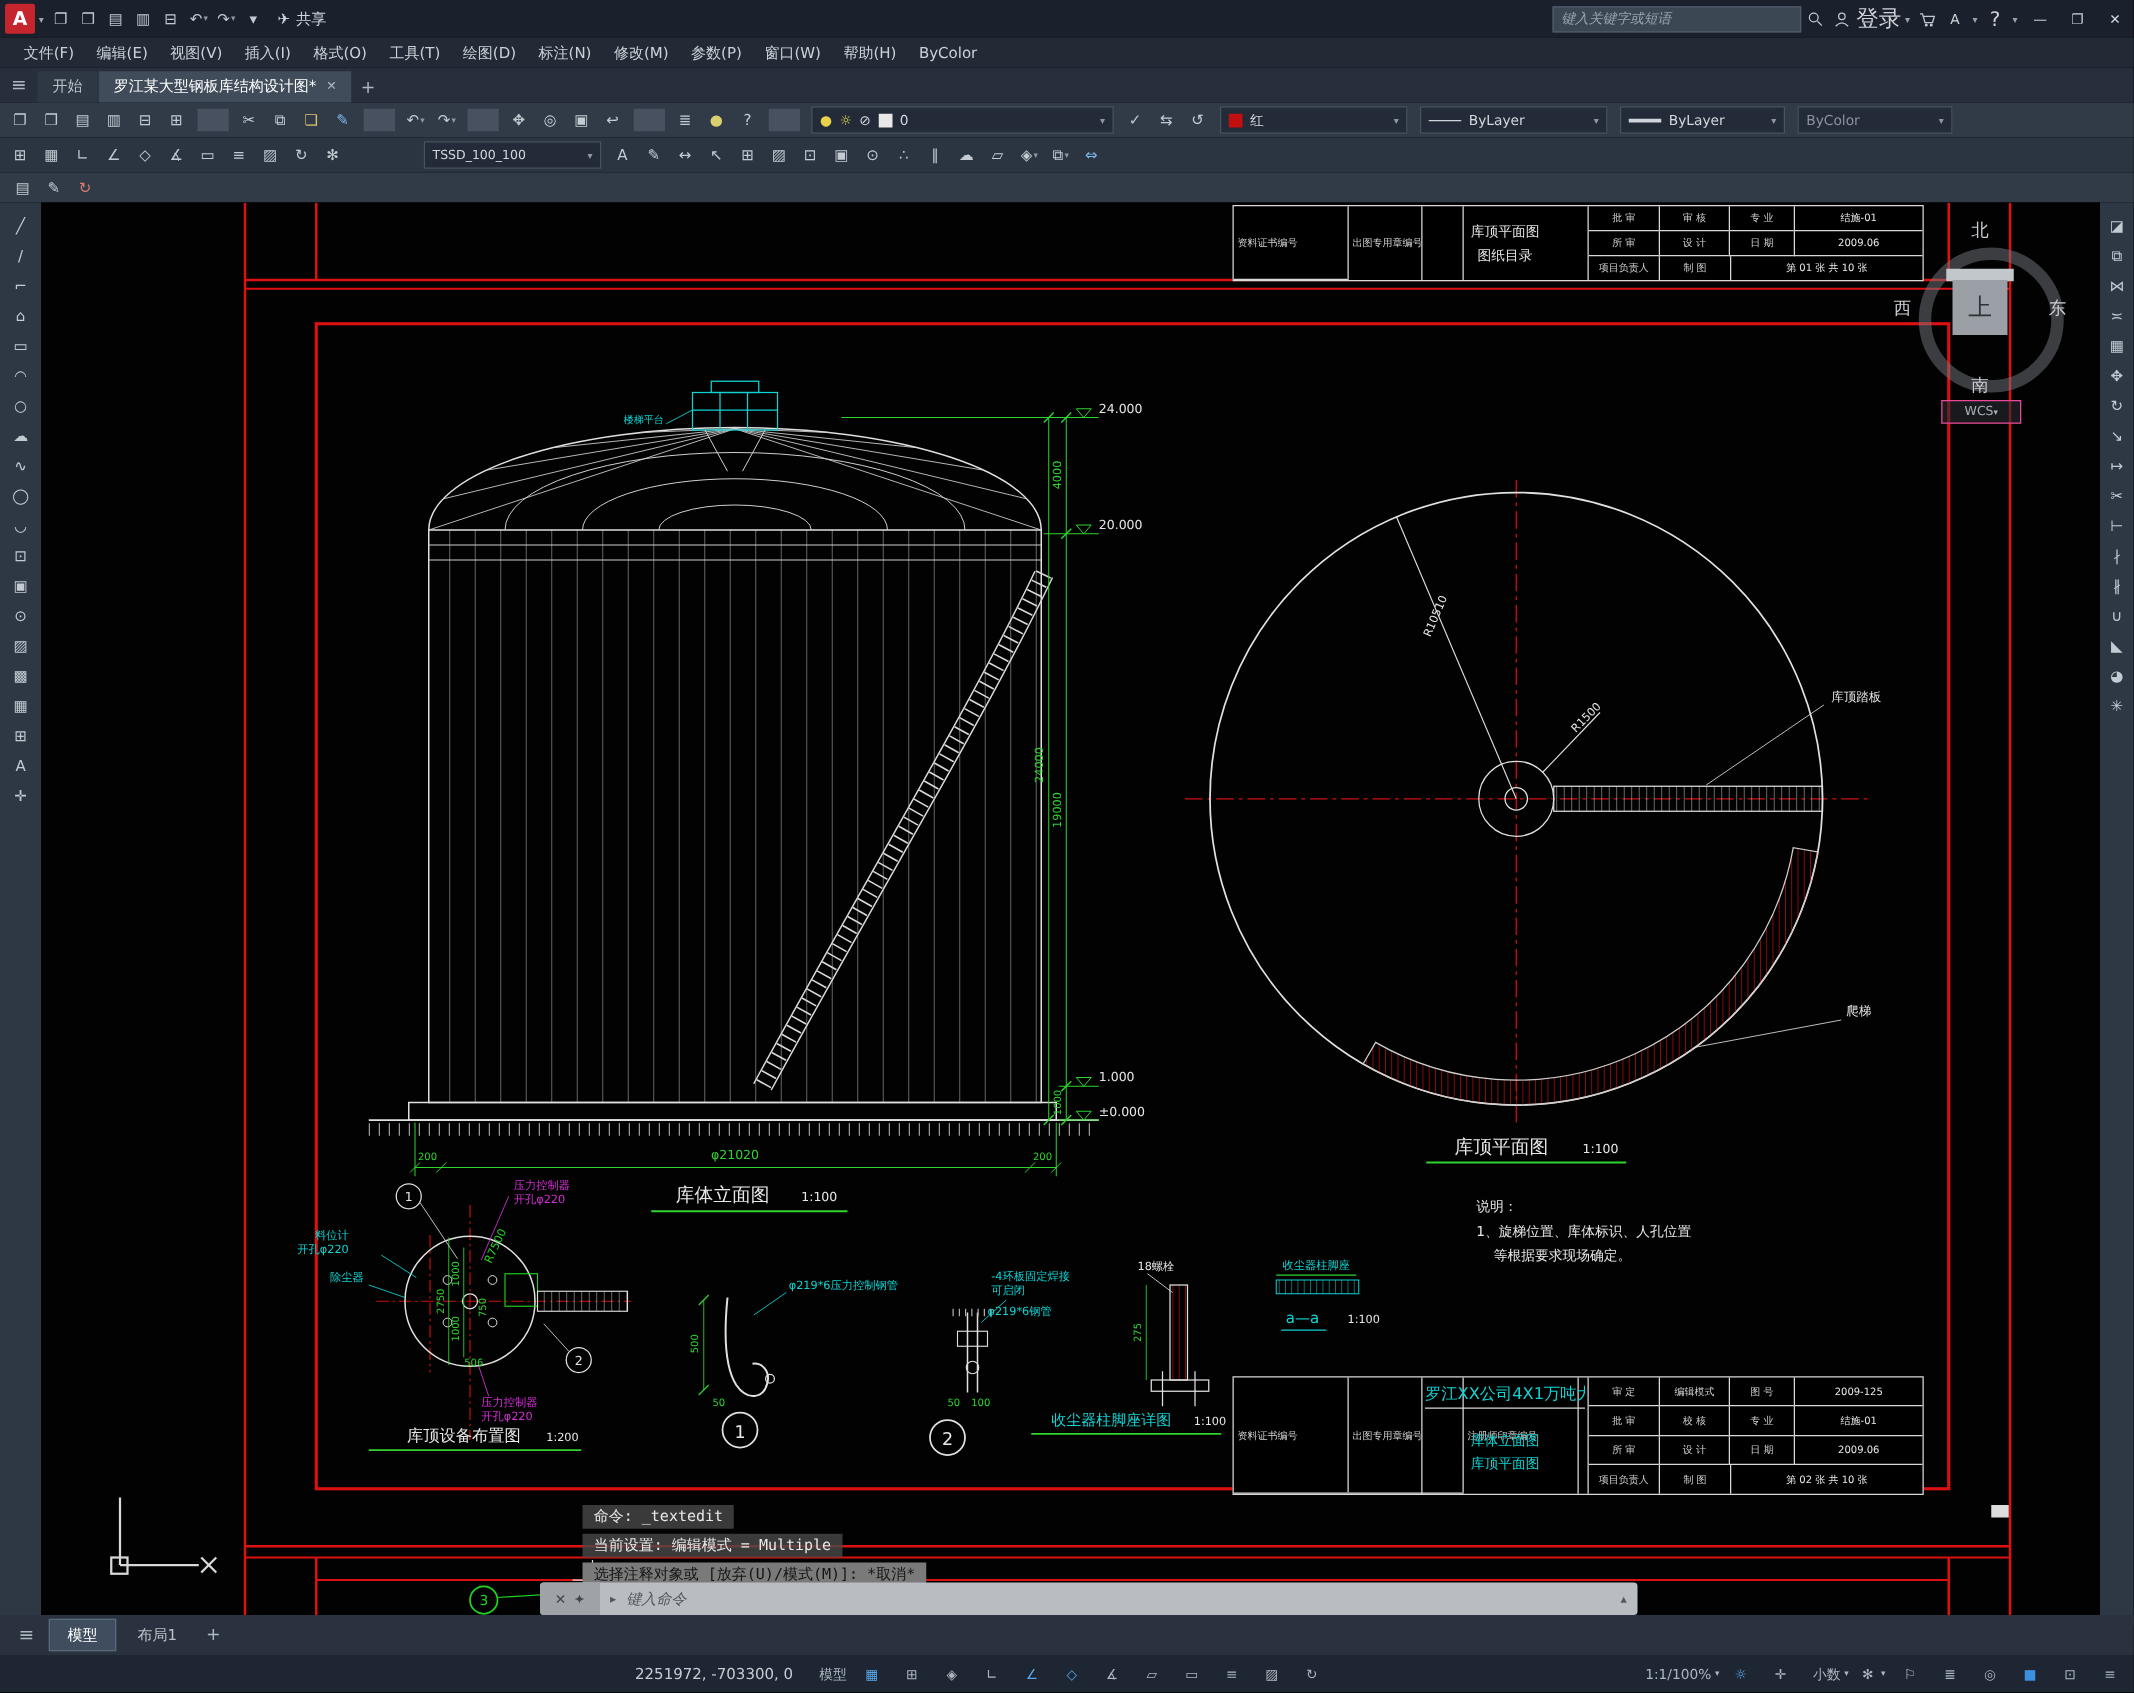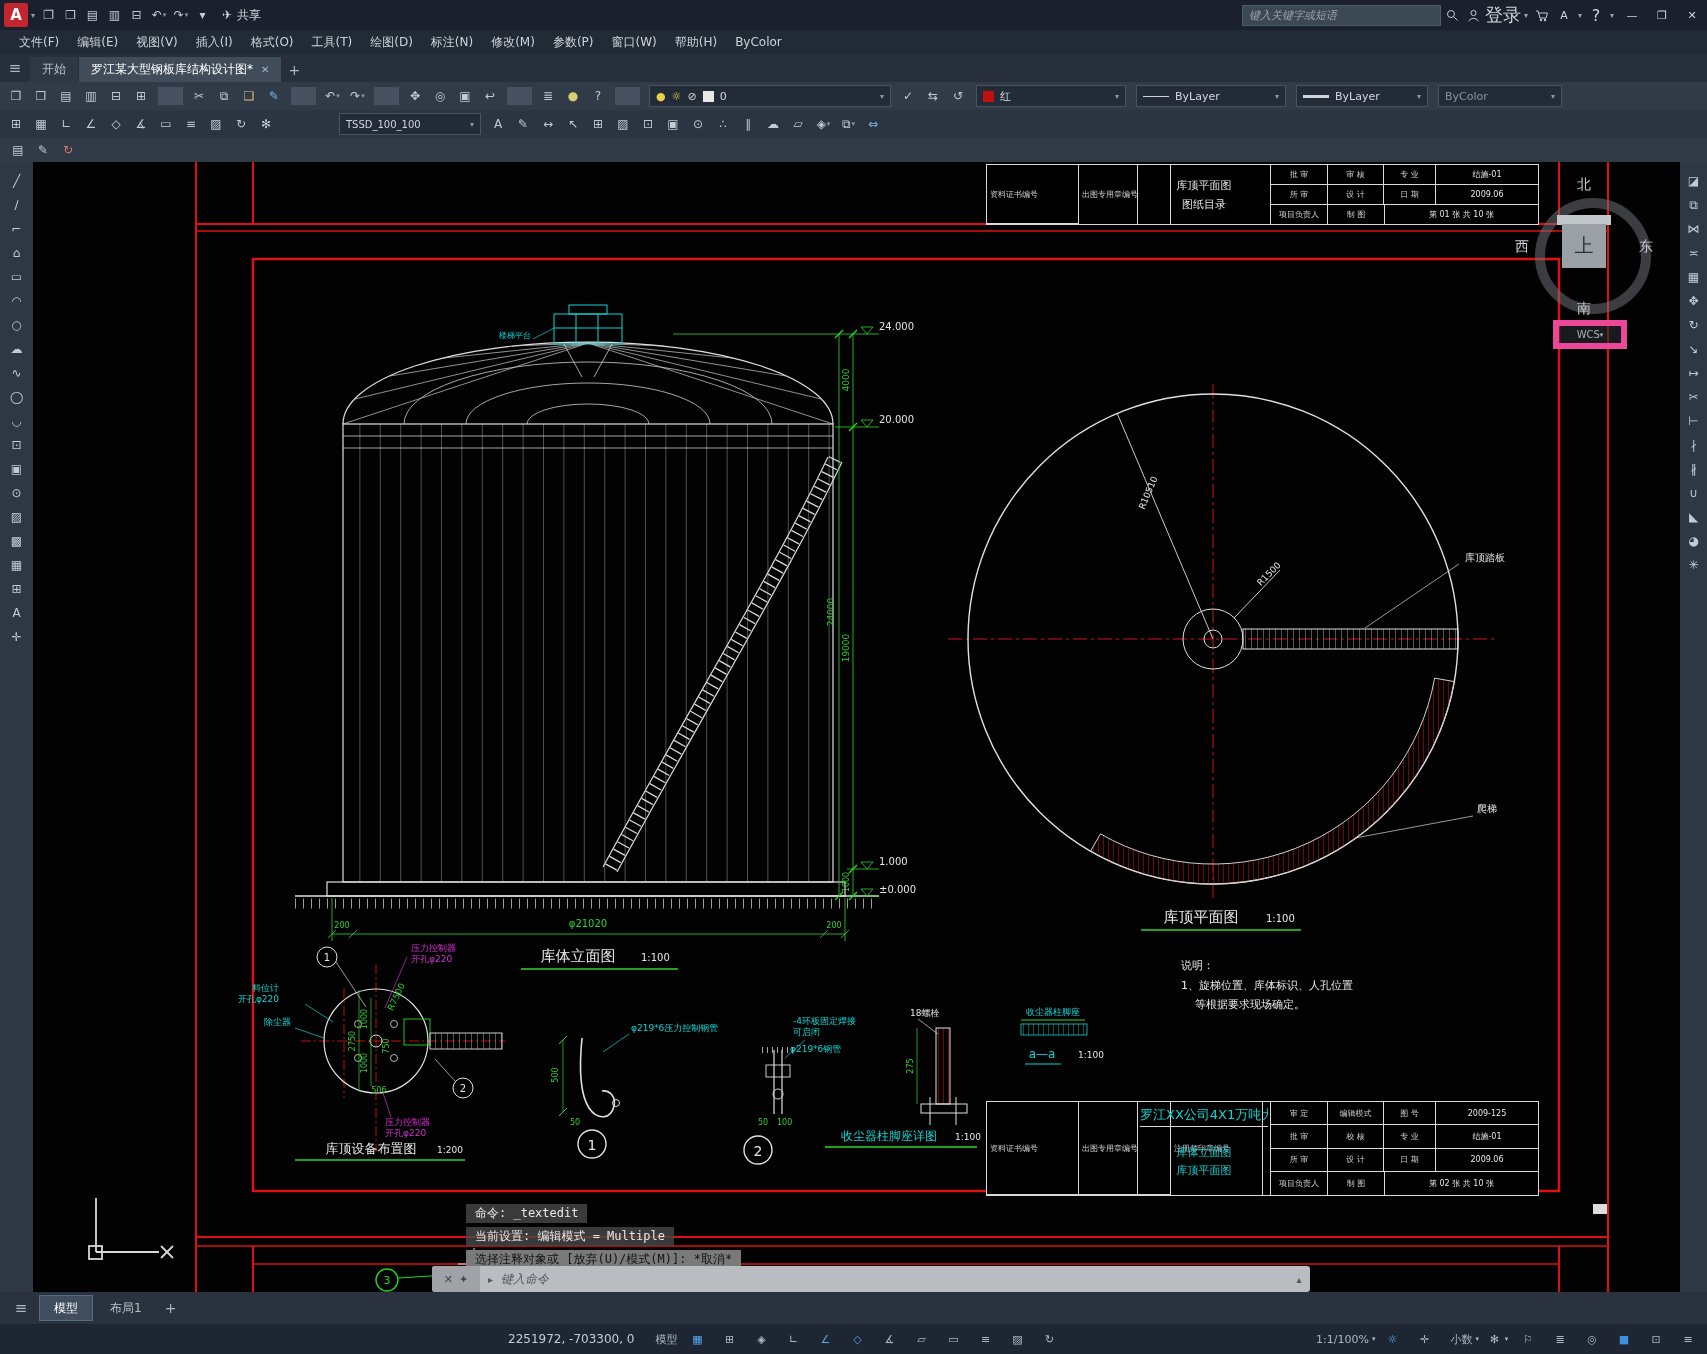--- a/index.html
+++ b/index.html
@@ -78,21 +78,21 @@
   .tb-cell:first-child{border-left:none}
   .tb-foot{display:flex;height:19px}
   .tb-foot .tb-cell{border-bottom:none;height:100%}
   
   #compass{position:absolute;left:1480px;top:6px;width:150px;height:178px;color:#c9ced4}
   #vc-ring{position:absolute;left:22px;top:30px;width:96px;height:96px;border-radius:50%;border:10px solid rgba(115,120,128,.5)}
   .vc-lbl{position:absolute;font-size:14px;color:#c9ced4}
   #vc-cube{position:absolute;left:49px;top:56px;width:44px;height:44px;background:#9aa0a6;color:#2e3338;
            display:flex;align-items:center;justify-content:center;font-size:19px}
   #vc-cube-top{position:absolute;left:44px;top:47px;width:54px;height:10px;background:#c2c7cc}
-  #wcs{position:absolute;left:40px;top:152px;width:62px;height:17px;border:6px solid #ec4899;background:rgba(40,44,50,.6);
+  #wcs{position:absolute;left:40px;top:152px;width:62px;height:17px;border:1px solid #ec4899;background:rgba(40,44,50,.6);
        font-size:10px;color:#aab1b9;display:flex;align-items:center;justify-content:center;gap:0}
   #wcs .caret{font-size:7px}
   
   #cmd-history{position:absolute;left:466px;top:1204px;font-family:"DejaVu Sans Mono",monospace;font-size:12px;color:#e8e8e8;z-index:6}
   .cmd-line{background:rgba(72,72,72,.8);padding:1px 9px;margin-bottom:4px;width:fit-content}
   .cmd-line.hl{background:#7a7a7a;color:#141414}
   #cmd-bar{position:absolute;left:432px;top:1266px;width:878px;height:26px;background:#b9bcc0;border-radius:3px;
            display:flex;align-items:center;font-size:12px;color:#3c3f44;z-index:6}
   #cmd-grip{width:48px;height:26px;background:#9fa3a8;border-radius:3px 0 0 3px;display:flex;align-items:center;justify-content:center;gap:6px;font-size:11px;color:#43474c}
   #cmd-prompt{font-style:italic;color:#55585d;margin-left:8px}

